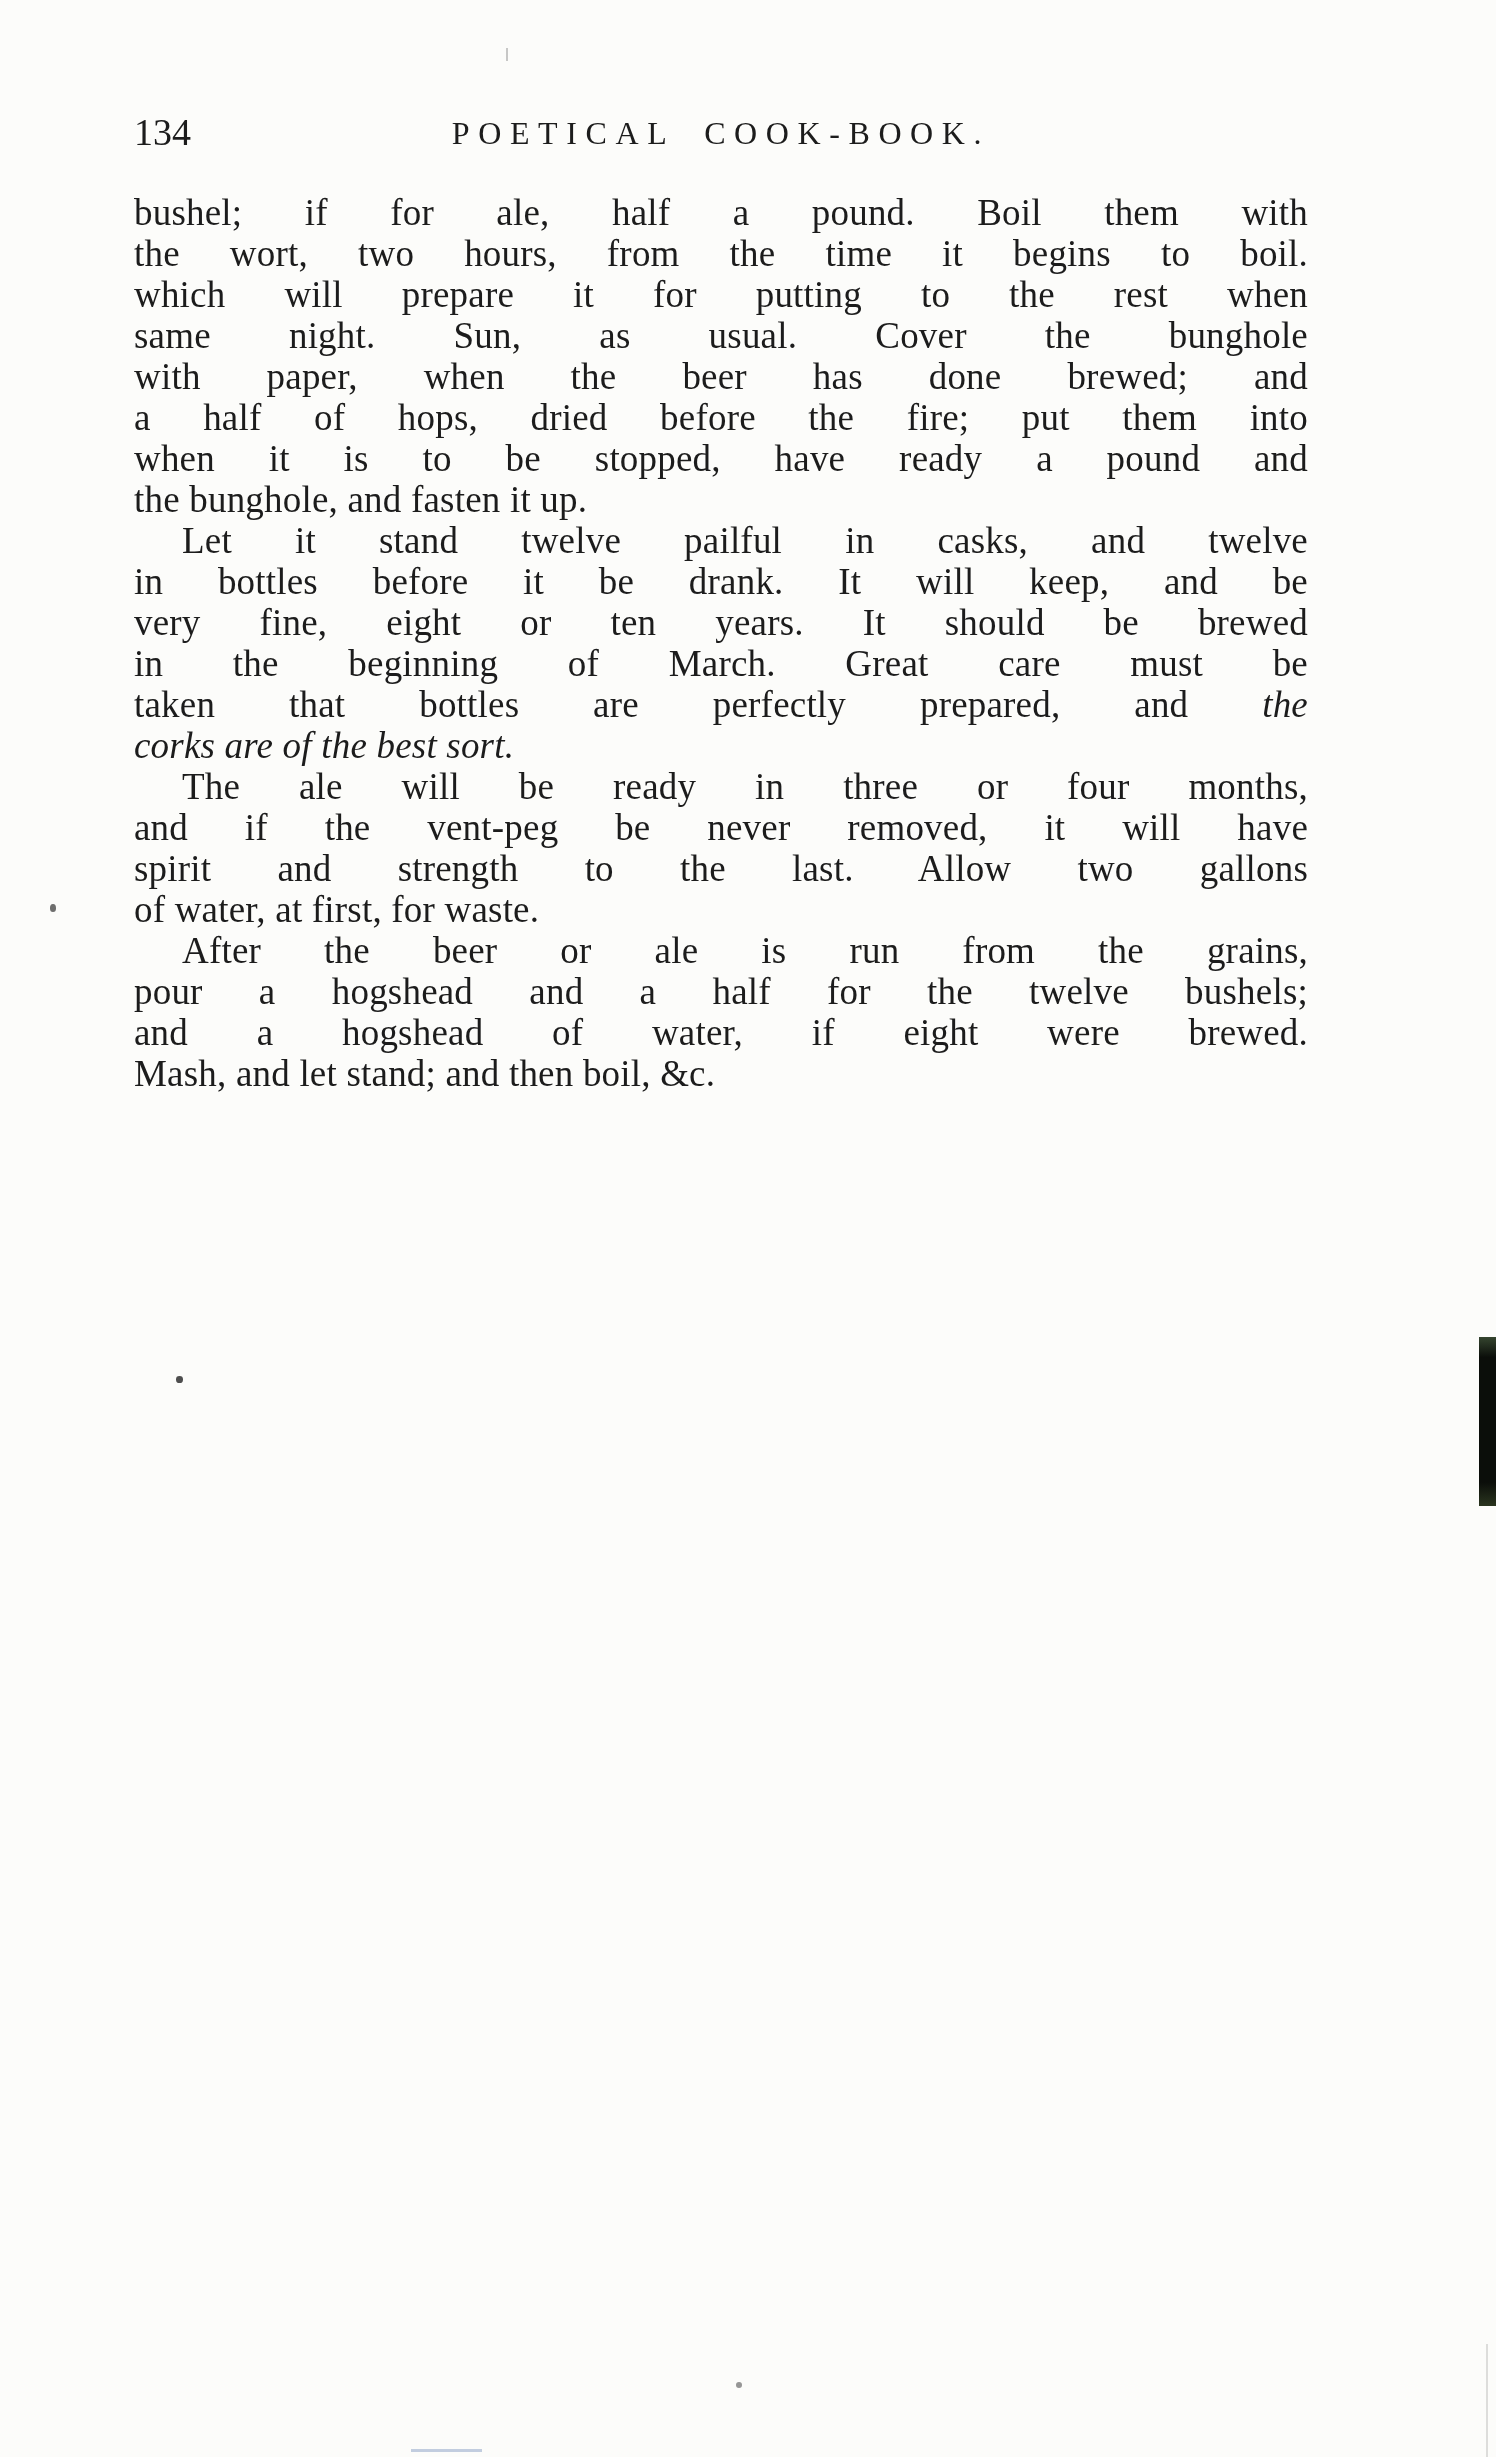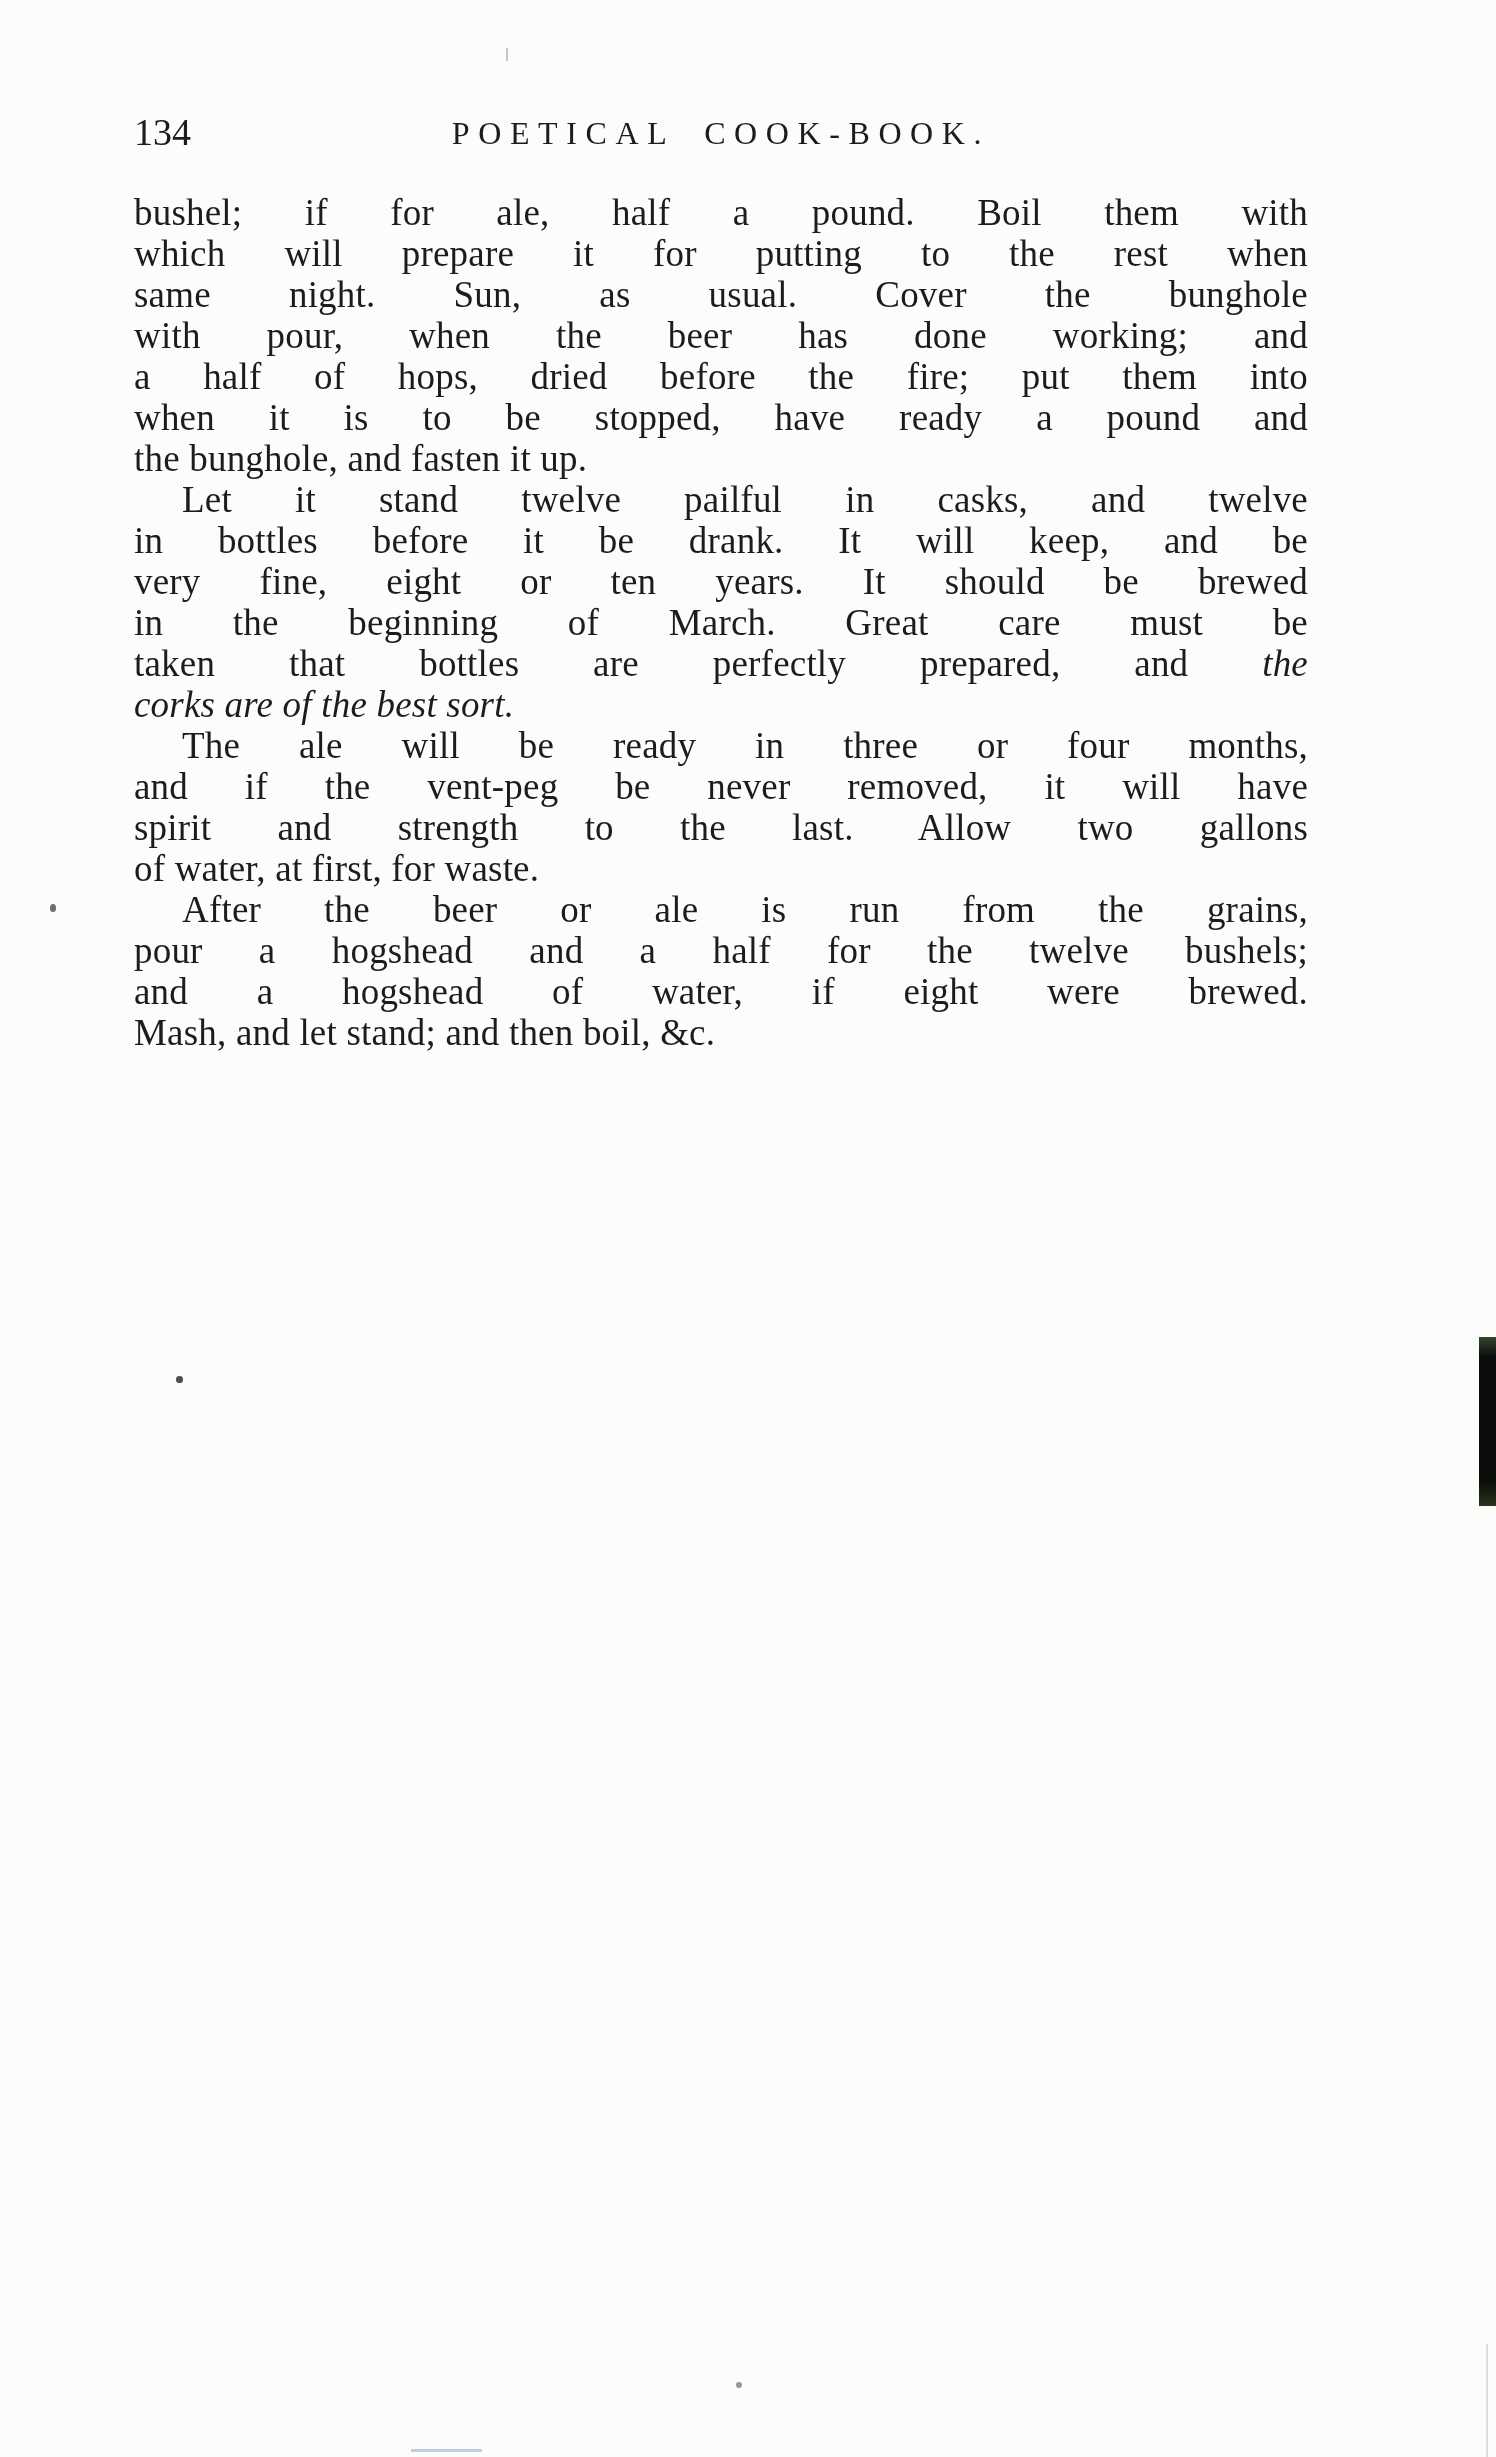--- a/index.html
+++ b/index.html
@@ -126,23 +126,24 @@
 
 <div class="page">
 
   <header class="page-header">
     <span class="page-number">134</span>
     <span class="running-title">POETICAL COOK-BOOK.</span>
   </header>
 
   <main class="text-block">
       <div class="line"><span>bushel; if for ale, half a pound.  Boil them with</span></div>
+      <div class="line"><span>the wort, two hours, from the time it begins to boil.</span></div>
       <div class="line"><span>which will prepare it for putting to the rest when</span></div>
       <div class="line"><span>same night.  Sun, as usual.  Cover the bunghole</span></div>
-      <div class="line"><span>with pour, when the beer has done working; and</span></div>
+      <div class="line"><span>with paper, when the beer has done brewed; and</span></div>
       <div class="line"><span>a half of hops, dried before the fire; put them into</span></div>
       <div class="line"><span>when it is to be stopped, have ready a pound and</span></div>
       <div class="line last"><span>the bunghole, and fasten it up.</span></div>
       <div class="line indent"><span>Let it stand twelve pailful in casks, and twelve</span></div>
       <div class="line"><span>in bottles before it be drank.  It will keep, and be</span></div>
       <div class="line"><span>very fine, eight or ten years.  It should be brewed</span></div>
       <div class="line"><span>in the beginning of March.  Great care must be</span></div>
       <div class="line"><span>taken that bottles are perfectly prepared, and </span><span class="italic">the</span></div>
       <div class="line last"><span class="italic">corks are of the best sort.</span></div>
       <div class="line indent"><span>The ale will be ready in three or four months,</span></div>

